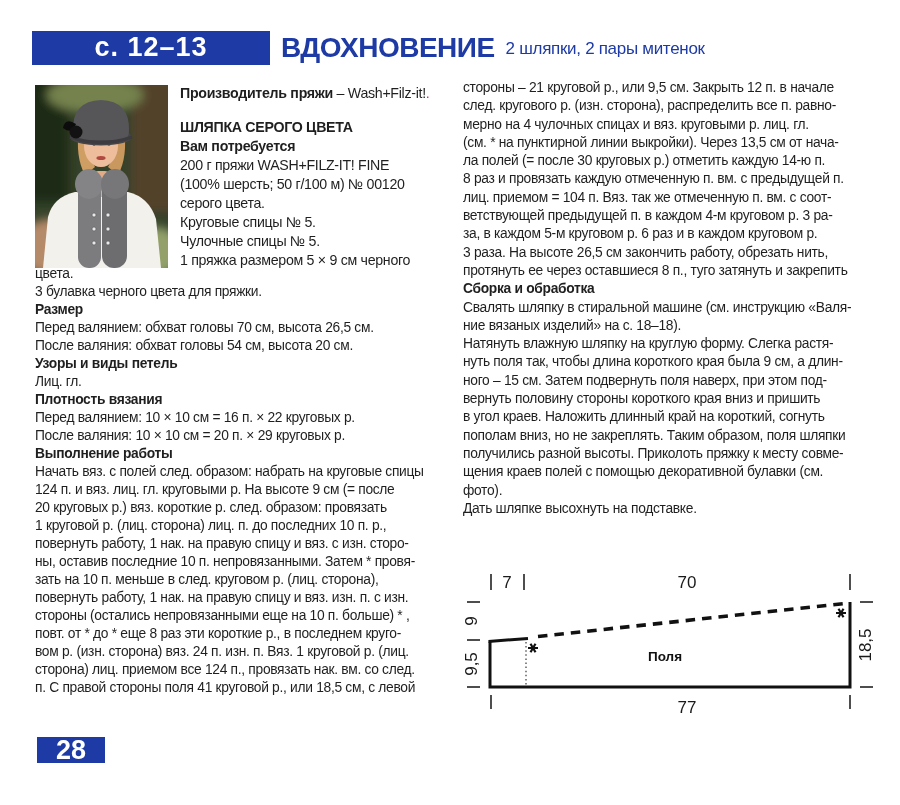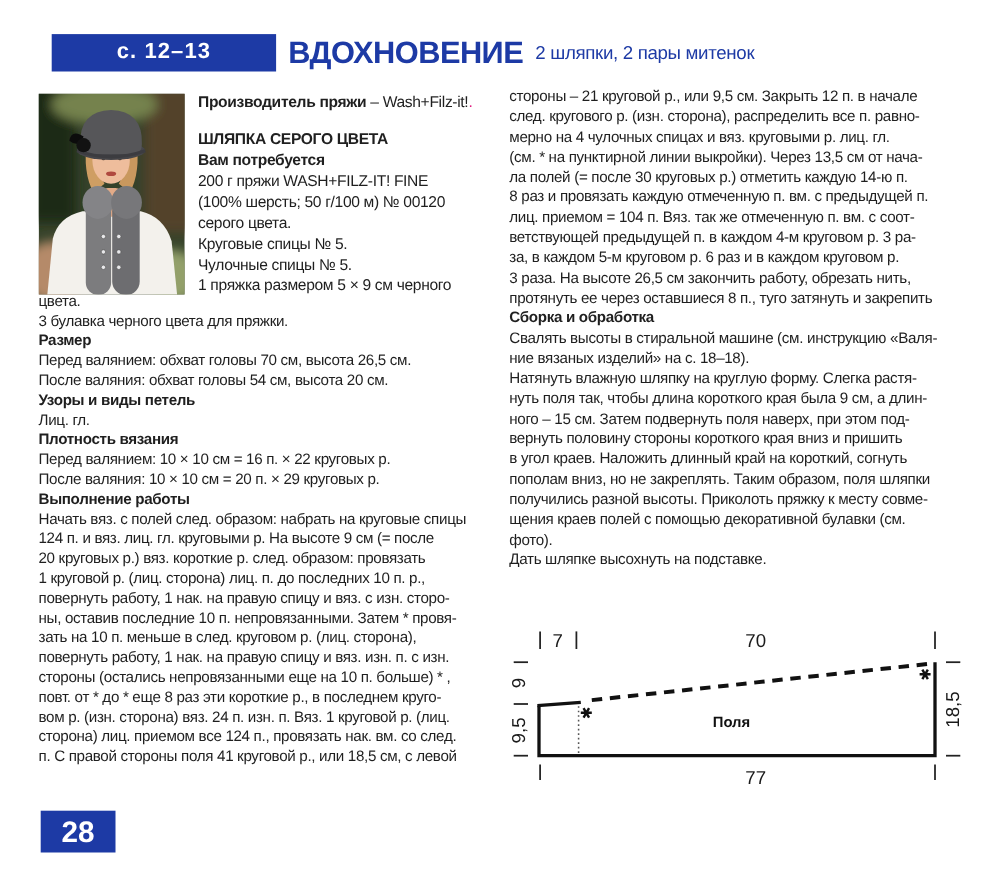--- a/index.html
+++ b/index.html
@@ -8,38 +8,38 @@
     font-family:"Liberation Sans","DejaVu Sans",sans-serif;
     color:#1f1f1f; position:relative; overflow:hidden;
   }
   .abs { position:absolute; }
   .tline { height:18px; line-height:18px; font-size:13.8px; letter-spacing:-0.3px; white-space:nowrap; }
   .lh19 .tline { height:19px; line-height:19px; font-size:14.2px; }
   .lh183 .tline { height:18.3px; line-height:18.3px; }
   .b { font-weight:bold; }
   .header-row { left:32px; top:31px; display:flex; align-items:center; gap:11px; }
   .page-ref {
-    background:var(--accent,#1d3aa5); color:#fff; font-weight:bold; font-size:20px;
-    width:204px; height:34px; display:flex; align-items:center; justify-content:center;
-    letter-spacing:1px; padding-bottom:2px;margin-left:15px;
+    background:var(--accent,#1d3aa5); color:#fff; font-weight:bold; font-size:27px;
+    width:238px; height:34px; display:flex; align-items:center; justify-content:center;
+    letter-spacing:1px; padding-bottom:2px;
   }
   .page-title { color:var(--accent,#1d3aa5); font-weight:bold; font-size:28px; letter-spacing:-0.5px; }
   .page-subtitle { color:var(--accent,#1d3aa5); font-size:17px; letter-spacing:-0.3px; padding-top:2px; }
   .intro { left:180px; top:84px; height:19px; line-height:19px; font-size:14.2px; white-space:nowrap; letter-spacing:-0.3px; }
   .intro .suffix { color:#e0187e; }
   .photo-box { left:35px; top:85px; width:133px; height:183px; overflow:hidden; }
   .materials { left:180px; top:118px; width:275px; }
   .colL { left:35px; top:265px; width:418px; }
   .colR { left:463px; top:79px; width:418px; }
   .diagram-box { left:460px; top:560px; width:420px; height:190px; }
   .dnum  { font-size:17px; fill:#1a1a1a; }
   .dlab  { font-size:13.5px; font-weight:bold; fill:#111; }
   .tick  { stroke:#222; stroke-width:1.6px; }
   .footer-badge {
-    left:37px; top:737px; width:68px; height:38px;
+    left:37px; top:737px; width:68px; height:26px;
     background:var(--accent,#1d3aa5); color:#fff; font-weight:bold; font-size:27px;
     display:flex; align-items:center; justify-content:center;
   }
 </style>
 </head>
 <body>
 
 <div class="abs header-row">
   <div class="page-ref">с. 12–13</div>
   <div class="page-title">ВДОХНОВЕНИЕ</div>
@@ -143,21 +143,21 @@
     <div class="tline">мерно на 4 чулочных спицах и вяз. круговыми р. лиц. гл.</div>
     <div class="tline">(см. * на пунктирной линии выкройки). Через 13,5 см от нача-</div>
     <div class="tline">ла полей (= после 30 круговых р.) отметить каждую 14-ю п.</div>
     <div class="tline">8 раз и провязать каждую отмеченную п. вм. с предыдущей п.</div>
     <div class="tline">лиц. приемом = 104 п. Вяз. так же отмеченную п. вм. с соот-</div>
     <div class="tline">ветствующей предыдущей п. в каждом 4-м круговом р. 3 ра-</div>
     <div class="tline">за, в каждом 5-м круговом р. 6 раз и в каждом круговом р.</div>
     <div class="tline">3 раза. На высоте 26,5 см закончить работу, обрезать нить,</div>
     <div class="tline">протянуть ее через оставшиеся 8 п., туго затянуть и закрепить</div>
     <div class="tline b">Сборка и обработка</div>
-    <div class="tline">Свалять высоты в стиральной машине (см. инструкцию «Валя-</div>
+    <div class="tline">Свалять шляпку в стиральной машине (см. инструкцию «Валя-</div>
     <div class="tline">ние вязаных изделий» на с. 18–18).</div>
     <div class="tline">Натянуть влажную шляпку на круглую форму. Слегка растя-</div>
     <div class="tline">нуть поля так, чтобы длина короткого края была 9 см, а длин-</div>
     <div class="tline">ного – 15 см. Затем подвернуть поля наверх, при этом под-</div>
     <div class="tline">вернуть половину стороны короткого края вниз и пришить</div>
     <div class="tline">в угол краев. Наложить длинный край на короткий, согнуть</div>
     <div class="tline">пополам вниз, но не закреплять. Таким образом, поля шляпки</div>
     <div class="tline">получились разной высоты. Приколоть пряжку к месту совме-</div>
     <div class="tline">щения краев полей с помощью декоративной булавки (см.</div>
     <div class="tline">фото).</div>

